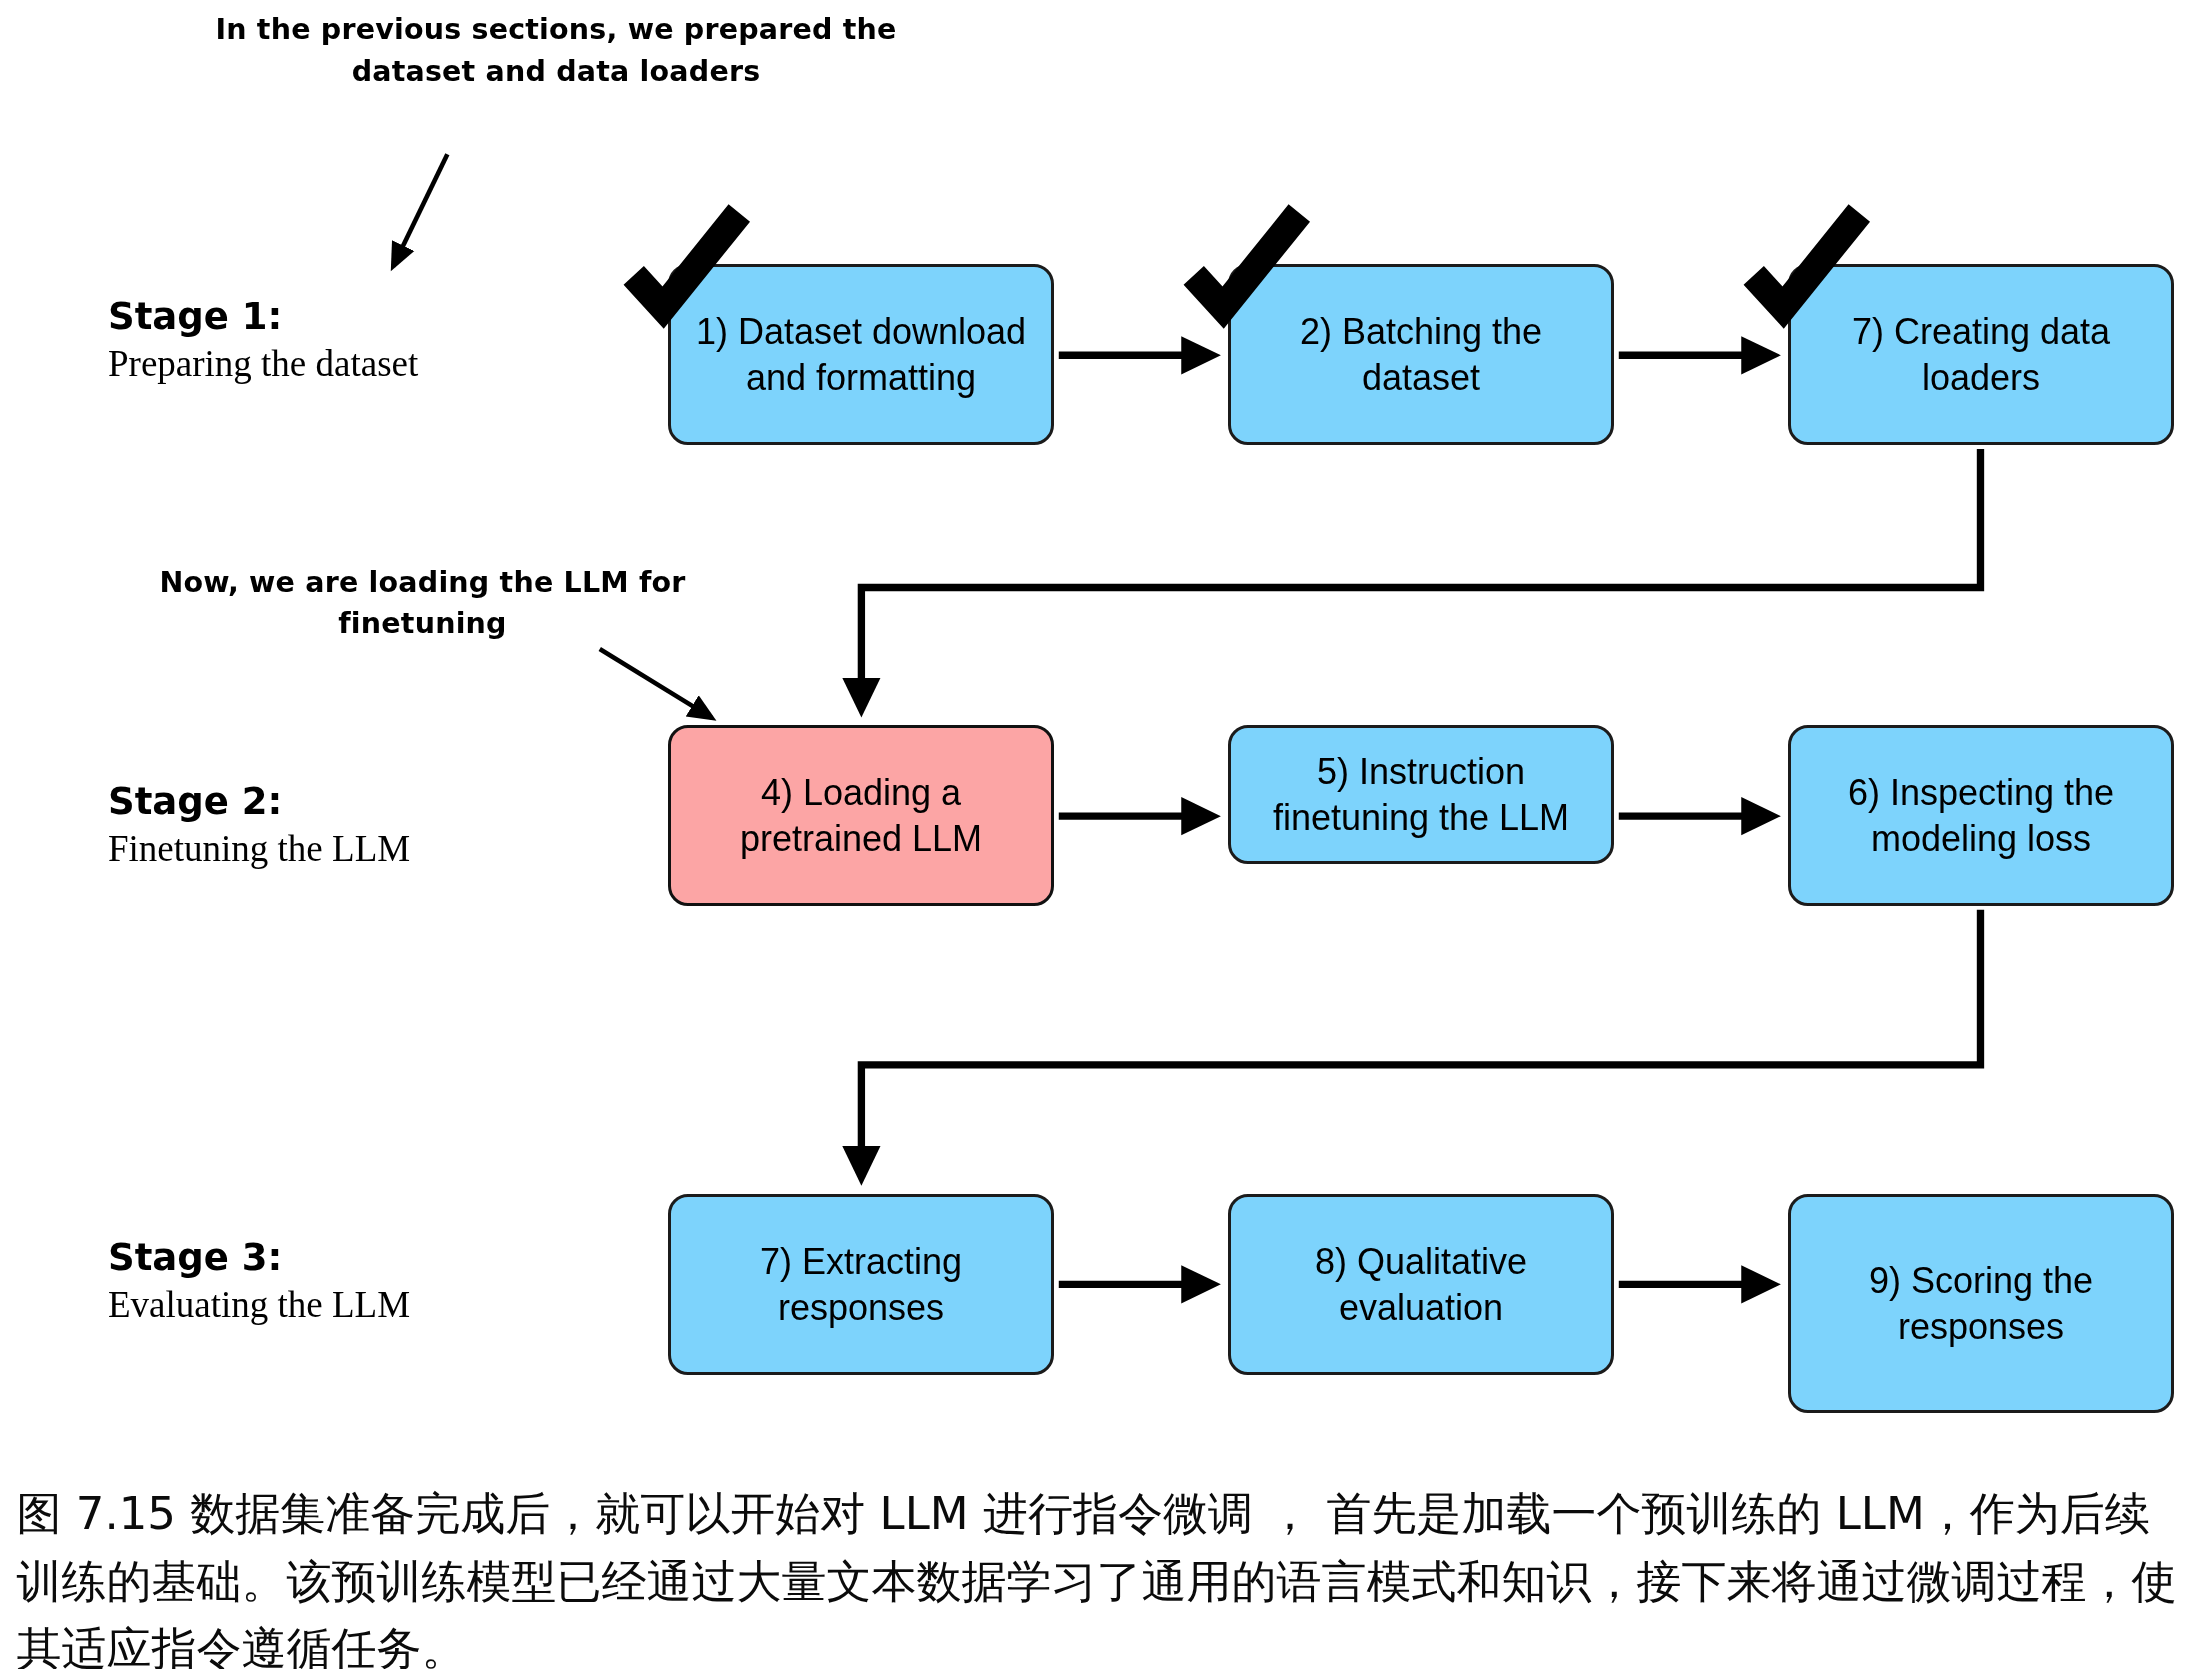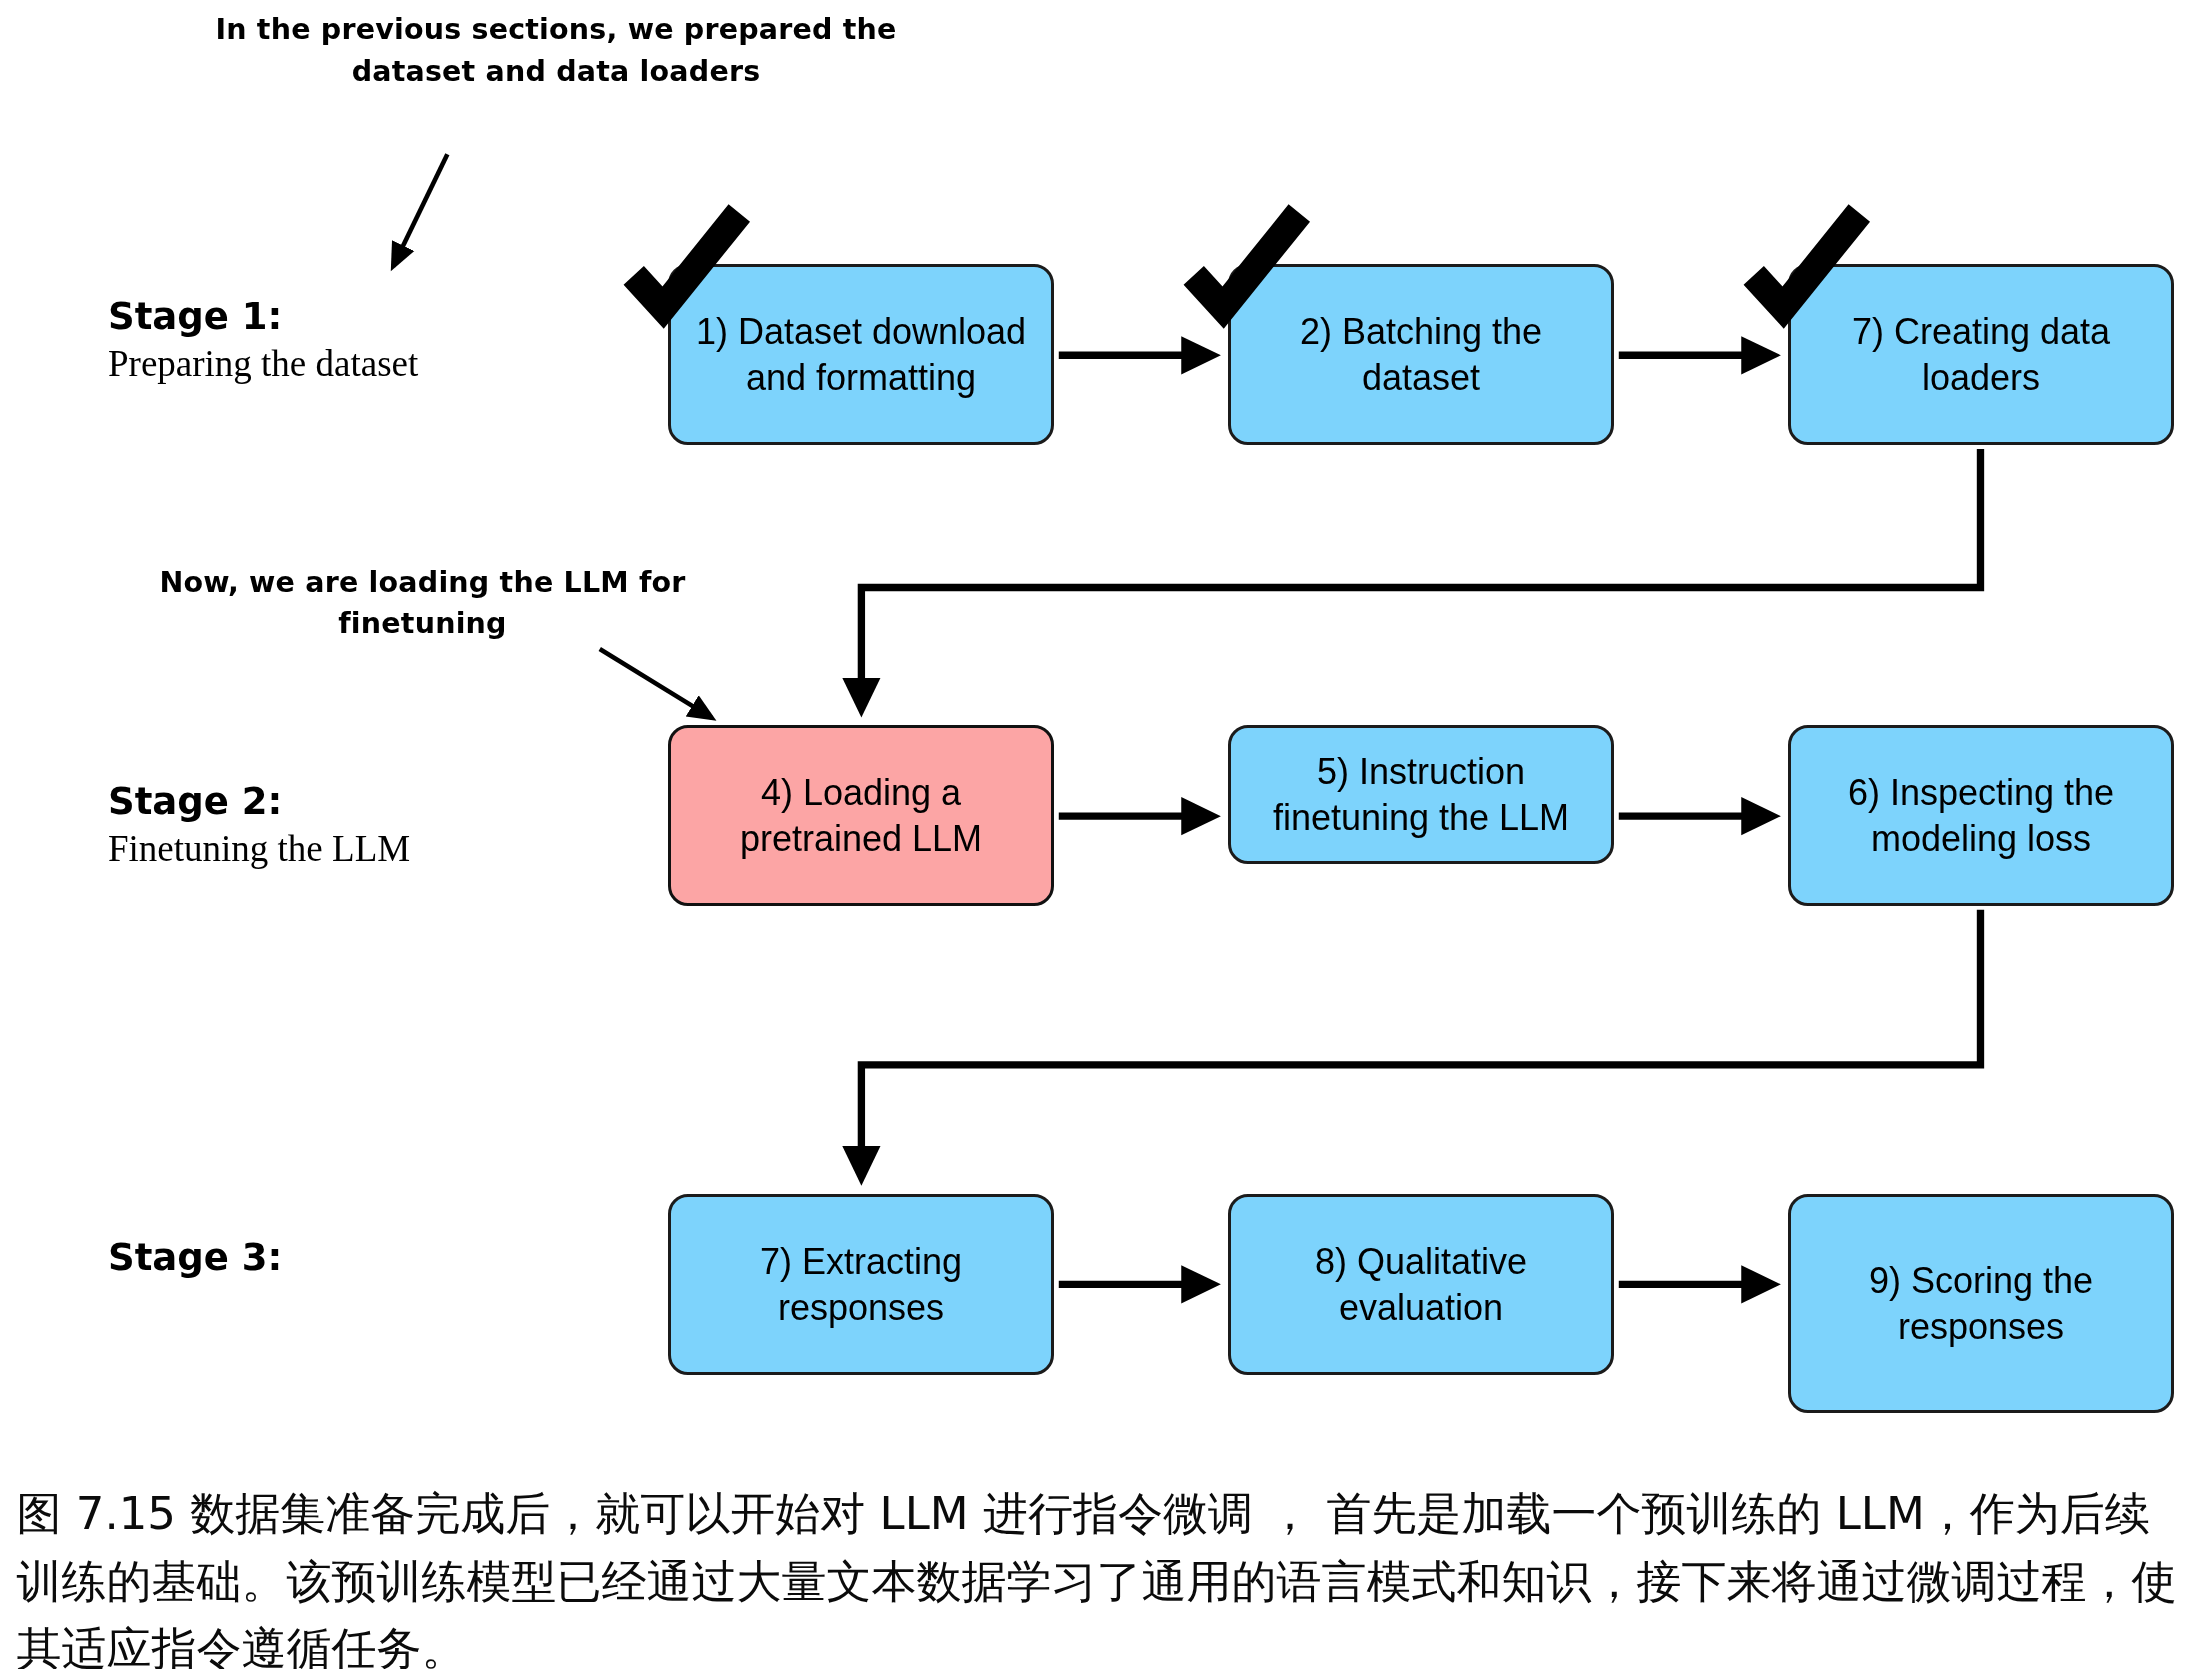--- a/index.html
+++ b/index.html
@@ -130,20 +130,21 @@
   <div class="stage-label" id="stage-1">
     <span class="stage-title">Stage 1:</span>
     <span class="stage-sub">Preparing the dataset</span>
   </div>
   <div class="stage-label" id="stage-2">
     <span class="stage-title">Stage 2:</span>
     <span class="stage-sub">Finetuning the LLM</span>
   </div>
   <div class="stage-label" id="stage-3">
     <span class="stage-title">Stage 3:</span>
+    <span class="stage-sub">Evaluating the LLM</span>
   </div>
 
   <div class="flow-box" id="box-1">
     <span class="box-text">1) Dataset download and formatting</span>
   </div>
   <div class="flow-box" id="box-2">
     <span class="box-text">2) Batching the dataset</span>
   </div>
   <div class="flow-box" id="box-3">
     <span class="box-text">7) Creating data loaders</span>

